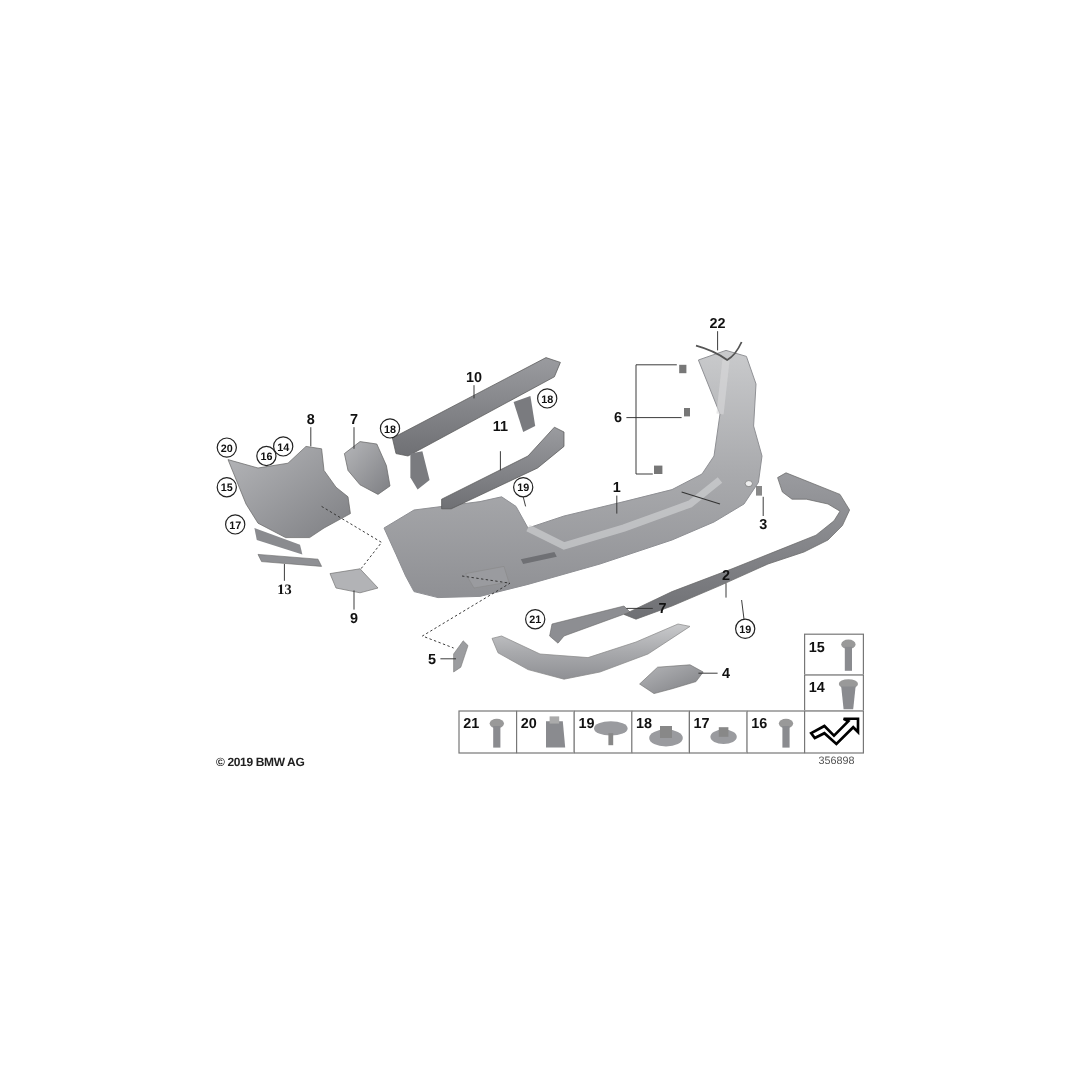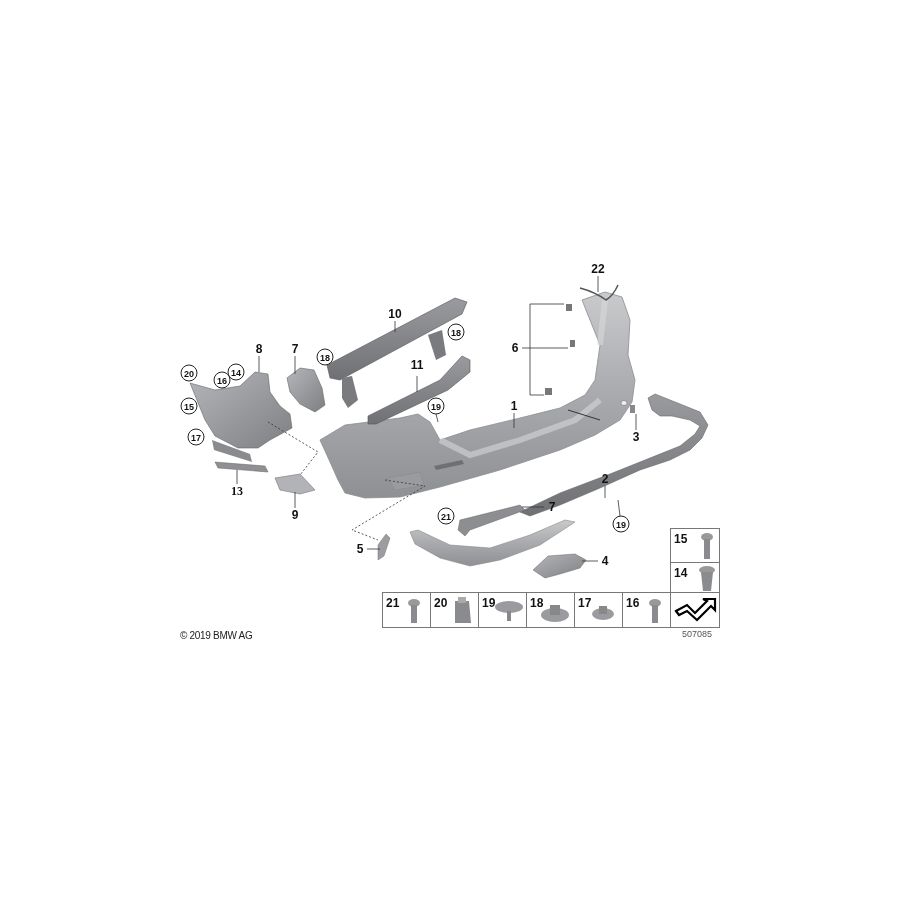--- a/index.html
+++ b/index.html
@@ -6,21 +6,21 @@
   body { width: 900px; height: 900px; position: relative; overflow: hidden;
          font-family: "Liberation Sans", sans-serif; }
   #diagram { position: absolute; left: 0; top: 0; width: 900px; height: 900px; }
   .lbl { position: absolute; font-weight: bold; font-size: 12px; color: #111;
          line-height: 12px; transform: translate(-50%, -50%); white-space: nowrap; }
   .circ { position: absolute; width: 15px; height: 15px; border: 1px solid #222;
           border-radius: 50%; font-size: 9px; font-weight: bold; color: #111;
           display: flex; align-items: center; justify-content: center;
           transform: translate(-50%, -50%); background: #fff; }
   .copyright { position: absolute; left: 180px; top: 630px; font-size: 10px;
-               font-weight: normal; color: #222; letter-spacing: -0.3px; }
+               font-weight: bold; color: #222; letter-spacing: -0.3px; }
   .diagram-id { position: absolute; left: 682px; top: 629px; font-size: 9px; color: #555; }
   .cell { position: absolute; border: 1px solid #777; background: #fff; box-sizing: border-box; }
   .cell-num { position: absolute; left: 3px; top: 3px; font-size: 12px; font-weight: bold; color: #111; }
   .cell svg { position: absolute; left: 0; top: 0; }
 </style>
 </head>
 <body>
 
 <svg id="diagram" width="900" height="900" viewBox="0 0 900 900" xmlns="http://www.w3.org/2000/svg">
   <defs>
@@ -119,21 +119,21 @@
     <div class="lbl" style="left: 514px; top: 406px;">1</div>
     <div class="lbl" style="left: 605px; top: 479px;">2</div>
     <div class="lbl" style="left: 636px; top: 437px;">3</div>
     <div class="lbl" style="left: 605px; top: 561px;">4</div>
     <div class="lbl" style="left: 360px; top: 549px;">5</div>
     <div class="lbl" style="left: 515px; top: 348px;">6</div>
     <div class="lbl" style="left: 295px; top: 349px;">7</div>
     <div class="lbl" style="left: 259px; top: 349px;">8</div>
     <div class="lbl" style="left: 295px; top: 515px;">9</div>
     <div class="lbl" style="left: 395px; top: 314px;">10</div>
-    <div class="lbl" style="left: 417px; top: 365px;">11</div>
+    <div class="lbl" style="left: 417px; top: 355px;">11</div>
     <div class="lbl" style="left: 552px; top: 507px;">7</div>
     <div class="lbl" style="left: 237px; top: 491px; font-family: Liberation Serif, serif;">13</div>
     <div class="circ" style="left: 236px; top: 372px;">14</div>
     <div class="circ" style="left: 189px; top: 406px;">15</div>
     <div class="circ" style="left: 222px; top: 380px;">16</div>
     <div class="circ" style="left: 196px; top: 437px;">17</div>
     <div class="circ" style="left: 325px; top: 357px;">18</div>
     <div class="circ" style="left: 456px; top: 332px;">18</div>
     <div class="circ" style="left: 436px; top: 406px;">19</div>
     <div class="circ" style="left: 621px; top: 524px;">19</div>
@@ -200,13 +200,13 @@
       </svg>
   </div>
   <div class="cell" style="left:670px;top:592px;width:50px;height:36px;">
     <svg width="50" height="36">
         <path d="M5,18 L16,12 L24,20 L36,8 L32,6 L44,6 L44,17 L40,13 L26,27 L16,18 L8,22 Z" fill="#fff" stroke="#000" stroke-width="2.2" stroke-linejoin="miter"></path>
       </svg>
   </div>
 </div>
 
 <div class="copyright">© 2019 BMW AG</div>
-<div class="diagram-id">507085</div>
+<div class="diagram-id">356898</div>
 
 </body></html>

